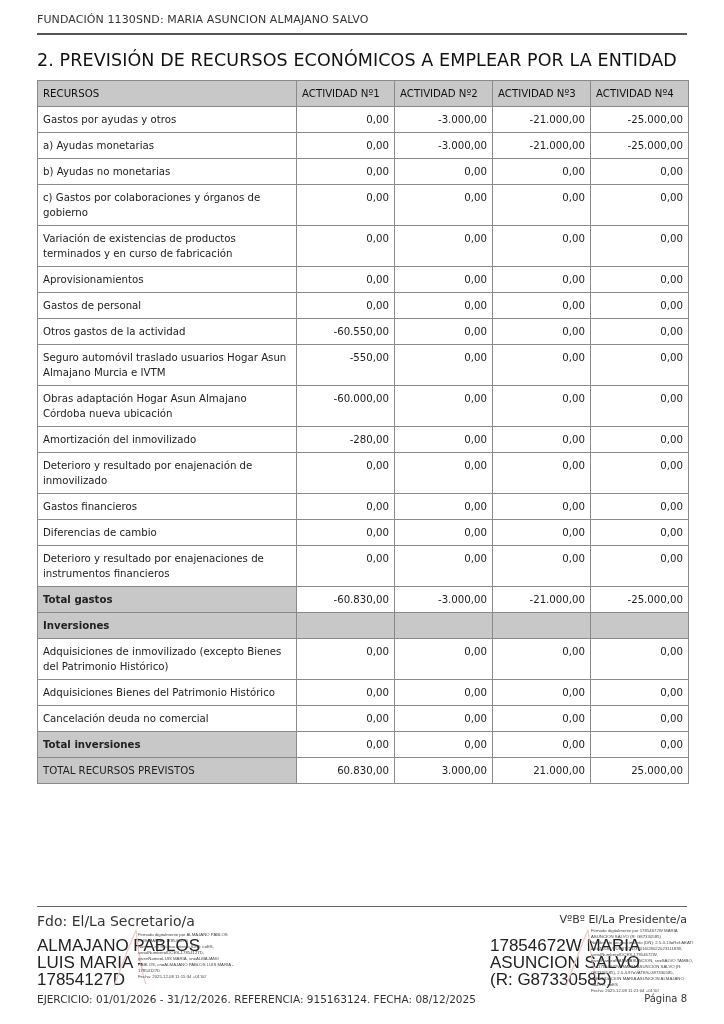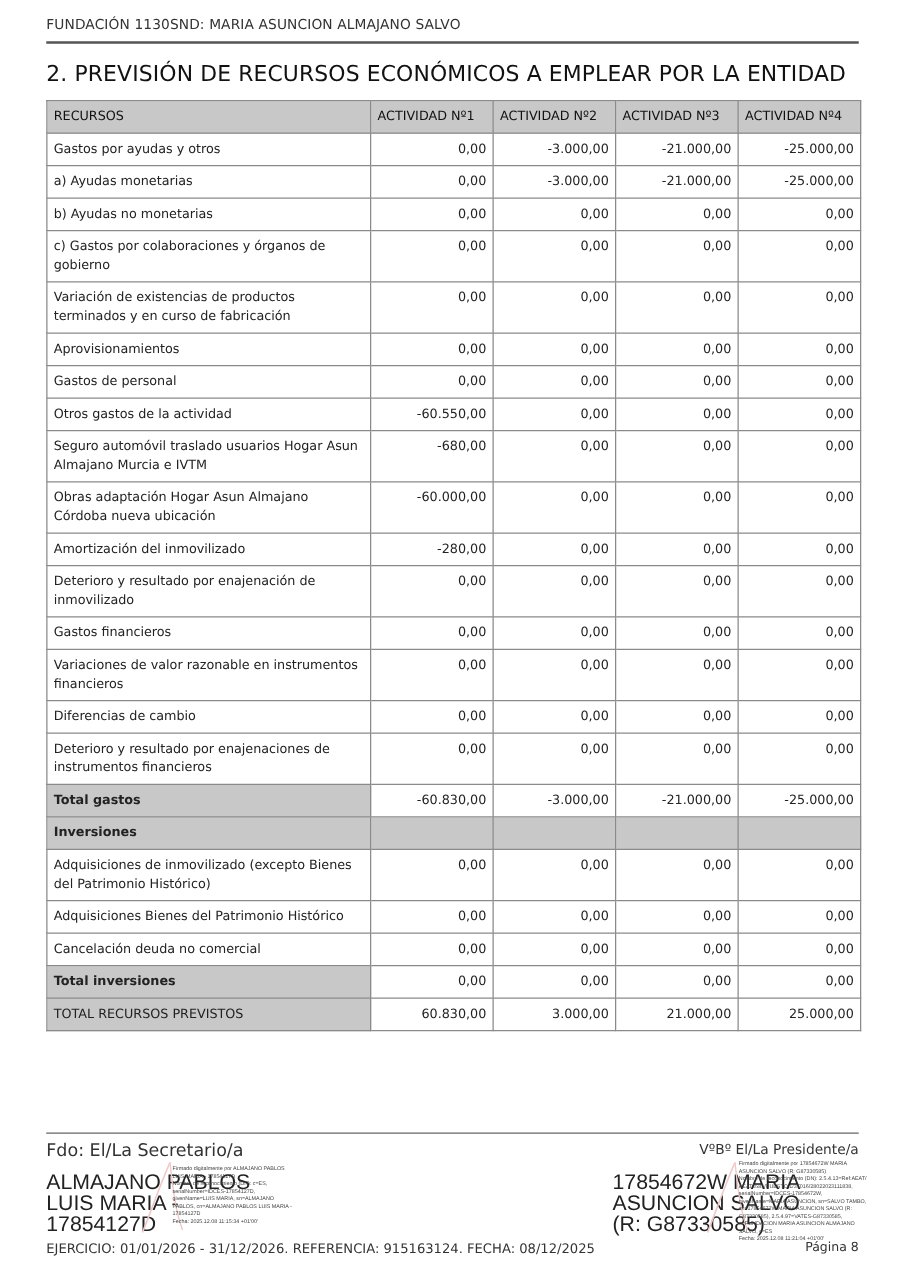--- a/index.html
+++ b/index.html
@@ -105,21 +105,21 @@
       </tr>
       <tr class="row">
         <td class="lbl">Otros gastos de la actividad</td>
         <td class="num">-60.550,00</td>
         <td class="num">0,00</td>
         <td class="num">0,00</td>
         <td class="num">0,00</td>
       </tr>
       <tr class="row">
         <td class="lbl">Seguro automóvil traslado usuarios Hogar Asun Almajano Murcia e IVTM</td>
-        <td class="num">-680,00</td>
+        <td class="num">-550,00</td>
         <td class="num">0,00</td>
         <td class="num">0,00</td>
         <td class="num">0,00</td>
       </tr>
       <tr class="row">
         <td class="lbl">Obras adaptación Hogar Asun Almajano Córdoba nueva ubicación</td>
         <td class="num">-60.000,00</td>
         <td class="num">0,00</td>
         <td class="num">0,00</td>
         <td class="num">0,00</td>
@@ -133,27 +133,20 @@
       </tr>
       <tr class="row">
         <td class="lbl">Deterioro y resultado por enajenación de inmovilizado</td>
         <td class="num">0,00</td>
         <td class="num">0,00</td>
         <td class="num">0,00</td>
         <td class="num">0,00</td>
       </tr>
       <tr class="row">
         <td class="lbl">Gastos financieros</td>
-        <td class="num">0,00</td>
-        <td class="num">0,00</td>
-        <td class="num">0,00</td>
-        <td class="num">0,00</td>
-      </tr>
-      <tr class="row">
-        <td class="lbl">Variaciones de valor razonable en instrumentos financieros</td>
         <td class="num">0,00</td>
         <td class="num">0,00</td>
         <td class="num">0,00</td>
         <td class="num">0,00</td>
       </tr>
       <tr class="row">
         <td class="lbl">Diferencias de cambio</td>
         <td class="num">0,00</td>
         <td class="num">0,00</td>
         <td class="num">0,00</td>

